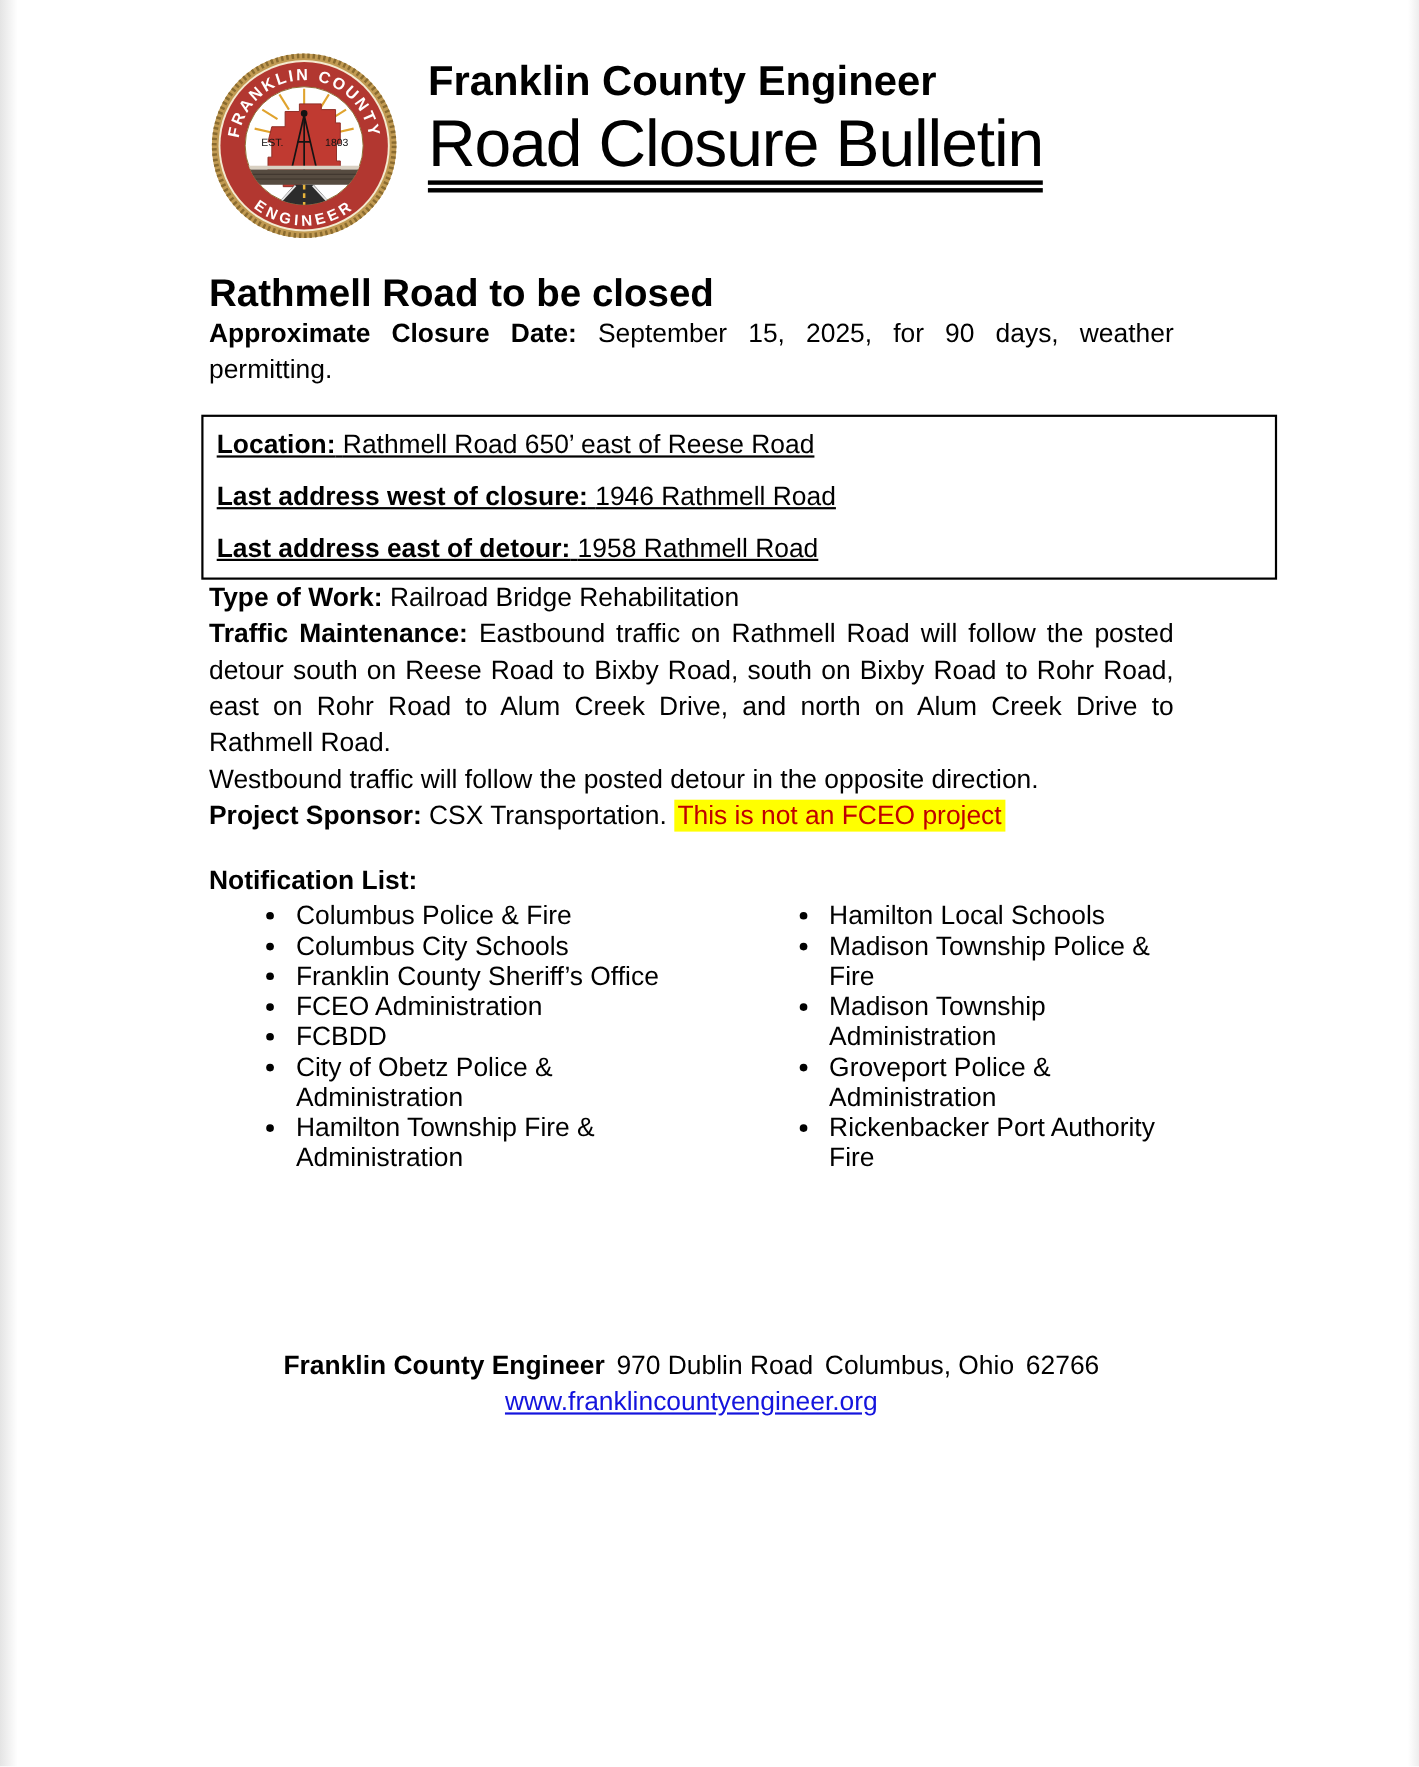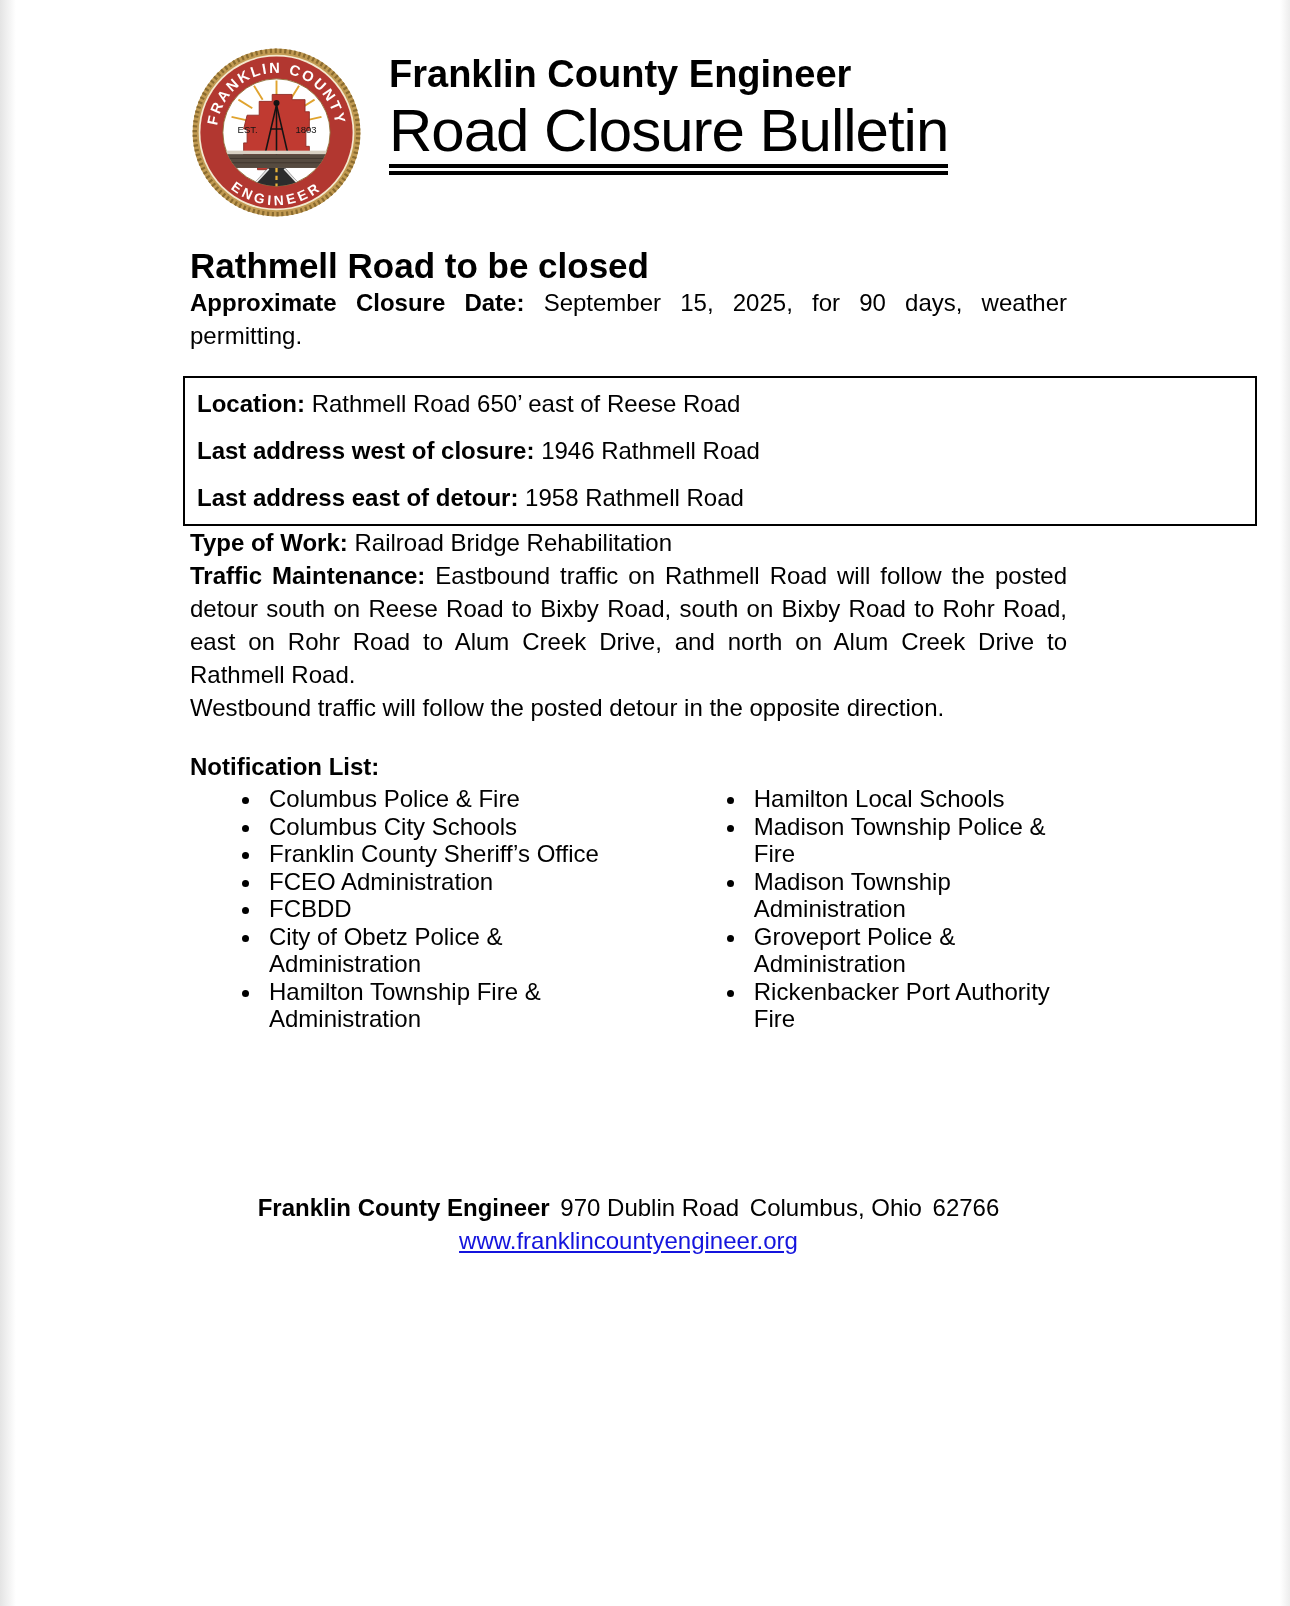--- a/index.html
+++ b/index.html
@@ -43,23 +43,24 @@
 
   
   .doc-title { font-size: 35px; font-weight: bold; line-height: 40px; margin: 22px 0 0 0; }
   p.body-para { font-size: 24px; line-height: 33px; margin: 0; }
   .just { text-align: justify; }
   .mt { margin-top: 38px; }
   b { font-weight: bold; }
 
   .loc-box {
     margin-top: 24px; margin-left: -7px;
-    width: 1074px;
+    width: 978px;
     border: 2px solid #000;
     padding: 9px 12px 10px 12px;
+    text-decoration: underline;
   }
   .loc-line { font-size: 24px; line-height: 33px; }
   .loc-line + .loc-line { margin-top: 14px; }
 
   .type-line { margin-top: 28px; }
   .traffic-para { margin-top: 26px; }
   .westbound-line { margin-top: 30px; }
   .sponsor-line { margin-top: 24px; }
   mark {
     background: var(--highlight, #ffff00);
@@ -188,20 +189,25 @@
     <span>Railroad Bridge Rehabilitation</span>
   </p>
 
   <p class="body-para just traffic-para">
     <b>Traffic Maintenance:</b>
     <span>Eastbound traffic on Rathmell Road will follow the posted detour south on Reese Road to Bixby Road, south on Bixby Road to Rohr Road, east on Rohr Road to Alum Creek Drive, and north on Alum Creek Drive to Rathmell Road.</span>
   </p>
 
   <p class="body-para westbound-line">Westbound traffic will follow the posted detour in the opposite direction.</p>
 
+  <p class="body-para sponsor-line">
+    <b>Project Sponsor:</b>
+    <span>CSX Transportation.</span>
+    <mark>This is not an FCEO project</mark>
+  </p>
 
   <div class="notif-heading">Notification List:</div>
   <div class="notif-cols">
     <ul class="notif col1">
         <li>Columbus Police &amp; Fire</li>
         <li>Columbus City Schools</li>
         <li>Franklin County Sheriff’s Office</li>
         <li>FCEO Administration</li>
         <li>FCBDD</li>
         <li>City of Obetz Police &amp;

